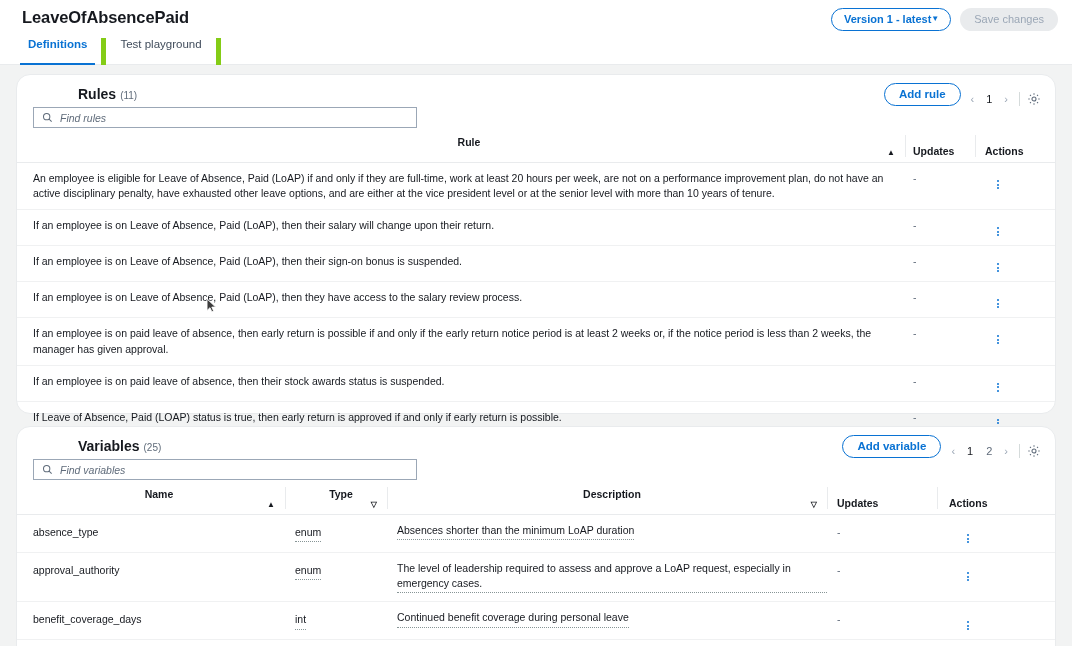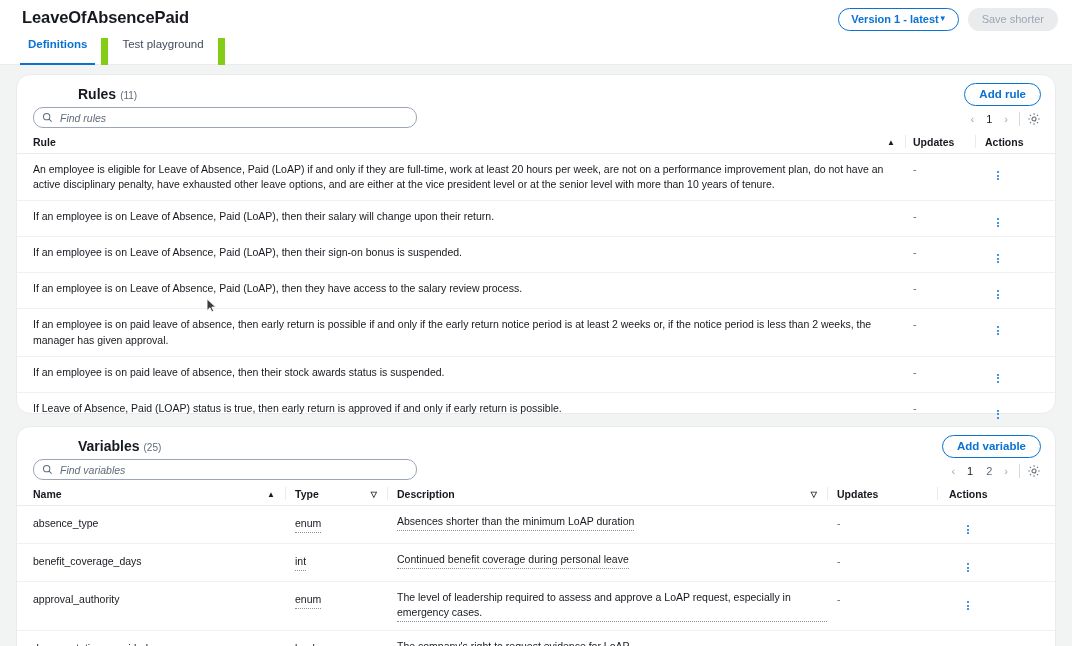--- a/index.html
+++ b/index.html
@@ -58,21 +58,21 @@
     position: absolute; left: 14px; top: 38px;
     display: flex; align-items: stretch; height: 27px;
   }
   .tab {
     font-size: 11.5px;
     padding: 0 14px 6px 14px;
     color: #414d5c;
     cursor: pointer;
     position: relative;
     display: flex; align-items: flex-start;
-    border-right: 7px solid #84cc16;
+    border-right: 5px solid #84cc16;
   }
   .tab:last-child { border-right: none; margin-top: 40px; }
   .tab.active { color: #0972d3; font-weight: bold; }
   .tab.active::after {
     content: ""; position: absolute;
     left: 6px; right: 6px; bottom: 0; height: 2.5px;
     background: #0972d3;
   }
 
   
@@ -95,21 +95,21 @@
     font-size: 14px; font-weight: bold; color: #16191f;
     display: inline;
     padding-left: 45px;
   }
   .card-count {
     font-size: 10px; font-weight: normal; color: #5f6b7a;
     margin-left: 4px;
   }
   .card-head-right {
     position: absolute; right: 14px; top: 8px;
-    display: flex; flex-direction: column; align-items: flex-end; gap: 6px;
+    display: flex; flex-direction: row; align-items: flex-end; gap: 6px;
   }
   .btn-add {
     border: 1px solid #0972d3;
     color: #0972d3;
     background: #ffffff;
     border-radius: 16px;
     font-size: 11.5px; font-weight: bold;
     padding: 4px 14px 5px 14px;
     cursor: pointer; white-space: nowrap;
   }
@@ -121,41 +121,41 @@
   .pager .pg.cur { color: #16191f; }
   .pager .arw { color: #9ba7b6; padding: 1px 4px; cursor: pointer; font-size: 11px;}
   .pager .sep { width: 1px; height: 14px; background: #d5dbdb; margin: 0 4px; }
   .gear { width: 14px; height: 14px; display: inline-block; cursor: pointer; }
 
   
   .search-wrap { padding: 0 16px; }
   .search {
     width: 384px; height: 21px;
     border: 1px solid #9ba7b6;
-    border-radius: 10px;
+    border-radius: 0;
     display: flex; align-items: center;
     padding: 0 8px; gap: 7px;
     background: #fff;
     cursor: text;
   }
   .search .ph {
     font-size: 10.5px; color: #5f6b7a; font-style: italic;
   }
 
   
   table { width: 100%; border-collapse: collapse; table-layout: fixed; }
   thead th {
     font-size: 10.5px; font-weight: bold; color: #16191f;
     text-align: left;
     padding: 8px 0 5px 0;
     border-bottom: 1px solid #e9ebed;
     vertical-align: bottom;
     position: relative;
   }
-  .th-inner { display: flex; align-items: center; }
+  .th-inner { display: flex; align-items: center; flex-direction: column; }
   .th-div {
     position: absolute; left: 0; top: 7px; bottom: 5px;
     width: 1px; background: #e9ebed;
   }
   .sort { color: #16191f; font-size: 8px; margin-left: auto; padding-right: 10px; }
   tbody td {
     font-size: 10.5px;
     color: #16191f;
     border-bottom: 1px solid #f0f1f2;
     padding: 8px 0;
@@ -189,21 +189,21 @@
 <div class="page">
 
   <div class="topbar">
     <div class="page-title">LeaveOfAbsencePaid</div>
 
     <div class="header-actions">
       <div class="btn-version">
         <span>Version 1 - latest</span>
         <span class="caret">▼</span>
       </div>
-      <button class="btn-save">Save shorter</button>
+      <button class="btn-save">Save changes</button>
     </div>
 
     <div class="tabs">
       <div class="tab active">
         <span>Definitions</span>
       </div>
       <div class="tab">
         <span>Test playground</span>
       </div>
       <div class="tab">
@@ -470,54 +470,54 @@
           <td class="dash" style="padding-left:10px;padding-top:10px">-</td>
           <td style="padding-left:26px;padding-top:10px">
             <span class="kebab">
                 <i></i>
                 <i></i>
                 <i></i>
               </span>
           </td>
         </tr>
         <tr>
+          <td class="pad-l16" style="padding-top:10px">approval_authority</td>
+          <td style="padding-left:10px;padding-top:10px">
+            <span class="dotted">enum</span>
+          </td>
+          <td style="padding-left:10px;padding-top:8px">
+            <span class="dotted">The level of leadership required to assess and approve a LoAP request, especially in emergency cases.</span>
+          </td>
+          <td class="dash" style="padding-left:10px;padding-top:10px">-</td>
+          <td style="padding-left:26px;padding-top:10px">
+            <span class="kebab">
+                <i></i>
+                <i></i>
+                <i></i>
+              </span>
+          </td>
+        </tr>
+        <tr>
           <td class="pad-l16" style="padding-top:10px">benefit_coverage_days</td>
           <td style="padding-left:10px;padding-top:10px">
             <span class="dotted">int</span>
           </td>
           <td style="padding-left:10px;padding-top:8px">
             <span class="dotted">Continued benefit coverage during personal leave</span>
           </td>
           <td class="dash" style="padding-left:10px;padding-top:10px">-</td>
           <td style="padding-left:26px;padding-top:10px">
             <span class="kebab">
                 <i></i>
                 <i></i>
                 <i></i>
               </span>
           </td>
         </tr>
         <tr>
-          <td class="pad-l16" style="padding-top:10px">approval_authority</td>
-          <td style="padding-left:10px;padding-top:10px">
-            <span class="dotted">enum</span>
-          </td>
-          <td style="padding-left:10px;padding-top:8px">
-            <span class="dotted">The level of leadership required to assess and approve a LoAP request, especially in emergency cases.</span>
-          </td>
-          <td class="dash" style="padding-left:10px;padding-top:10px">-</td>
-          <td style="padding-left:26px;padding-top:10px">
-            <span class="kebab">
-                <i></i>
-                <i></i>
-                <i></i>
-              </span>
-          </td>
-        </tr>
-        <tr>
           <td class="pad-l16" style="padding-top:10px">documentation_provided</td>
           <td style="padding-left:10px;padding-top:10px">
             <span class="dotted">bool</span>
           </td>
           <td style="padding-left:10px;padding-top:8px">
             <span class="dotted">The company's right to request evidence for LoAP</span>
           </td>
           <td class="dash" style="padding-left:10px;padding-top:10px">-</td>
           <td style="padding-left:26px;padding-top:10px">
             

